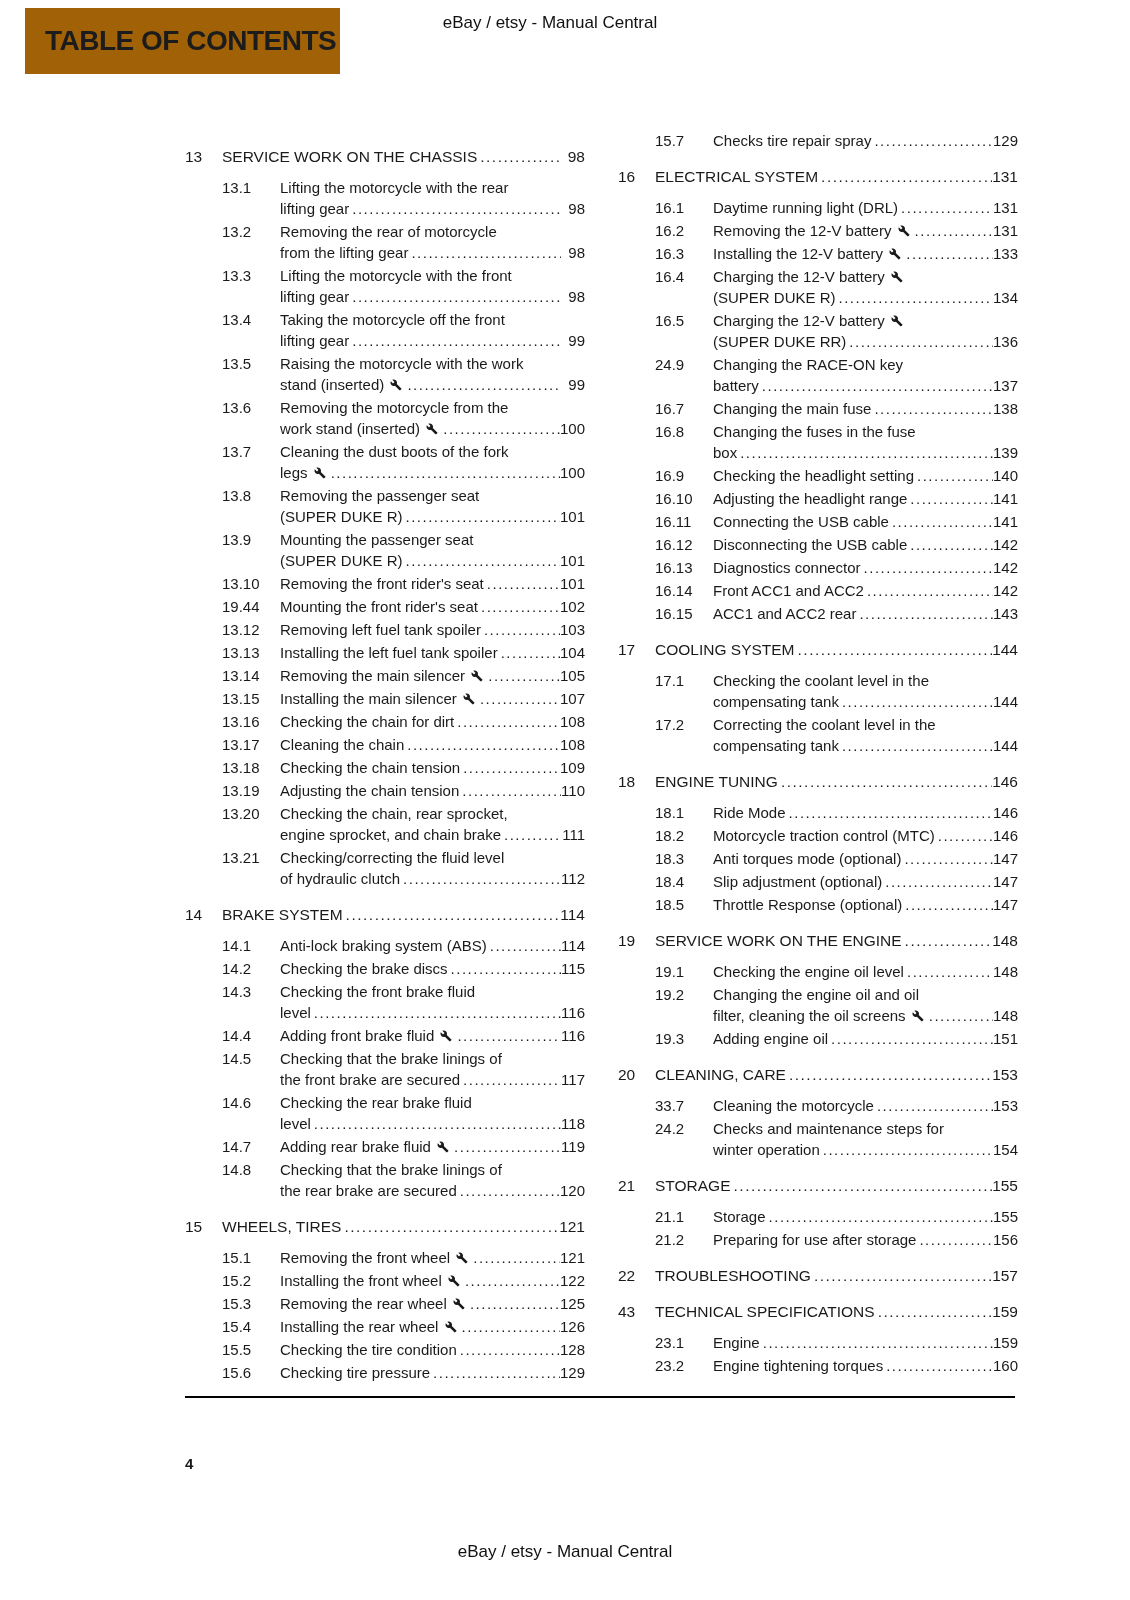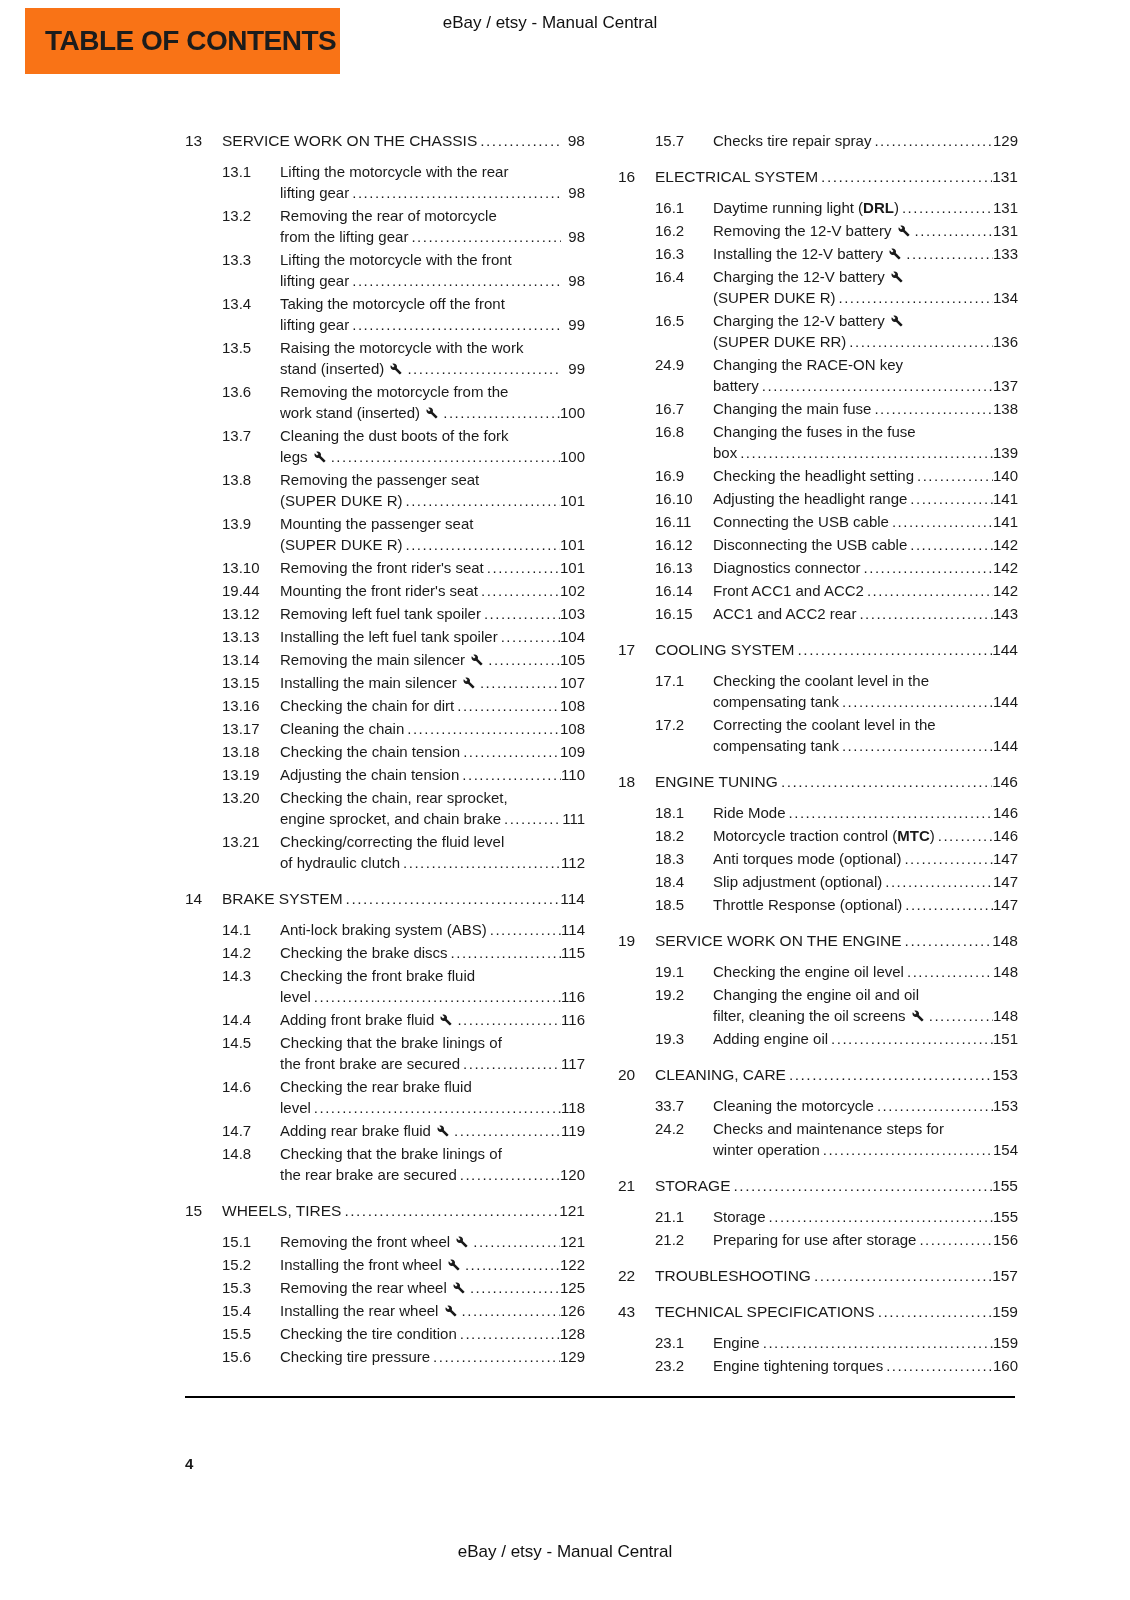--- a/index.html
+++ b/index.html
@@ -7,21 +7,21 @@
     width: 1130px; height: 1600px;
     background: #ffffff;
     font-family: "Liberation Sans", sans-serif;
     color: #1a1a1a;
     position: relative;
     overflow: hidden;
   }
   .title-box {
     position: absolute; left: 25px; top: 8px;
     width: 315px; height: 66px;
-    background: #f97316;
+    background: #a16207;
     display: flex; align-items: center;
     padding-left: 20px; box-sizing: border-box;
     font-size: 28px; font-weight: 700; letter-spacing: -0.5px;
     color: #1c1c1c;
   }
   .header-center {
     position: absolute; top: 13px; left: 0; width: 1100px;
     text-align: center; font-size: 17px; color: #111;
   }
   .content {
@@ -30,21 +30,21 @@
     font-size: 15px;
   }
   .col { width: 400px; }
   .block { }
   .sec {
     display: flex; align-items: baseline;
     margin: 15px 0 10px 0;
     font-size: 15.5px;
     line-height: 21px;
   }
-  .block:first-child .sec { margin-top: 0; align-items: flex-end; }
+  .block:first-child .sec { margin-top: 16px; align-items: flex-end; }
   .sec .num { width: 37px; flex: none; }
   .entries { margin-left: 37px; }
   .entry { display: flex; margin-bottom: 2px; }
   .enum { width: 58px; flex: none; line-height: 21px; }
   .ebody { flex: 1; min-width: 0; }
   .line { line-height: 21px; }
   .lastline { display: flex; align-items: baseline; }
   .t { white-space: pre-wrap; }
   .dots {
     flex: 1; overflow: hidden; white-space: nowrap;
@@ -60,21 +60,21 @@
     border-top: 2px solid #000;
   }
   .page-num {
     position: absolute; left: 185px; top: 1455px;
     font-size: 15px; font-weight: 700;
   }
   .footer-center {
     position: absolute; top: 1542px; left: 0; width: 1130px;
     text-align: center; font-size: 17px; color: #111;
   }
-  b { font-weight: 700; text-align: right; }
+  b { font-weight: 400; text-align: right; }
 </style>
 </head>
 <body>
 
 <div class="page-root">
   <div class="title-box">TABLE OF CONTENTS</div>
   <div class="header-center">eBay / etsy - Manual Central</div>
 
   <div class="content">
     <div class="col" id="col0">

